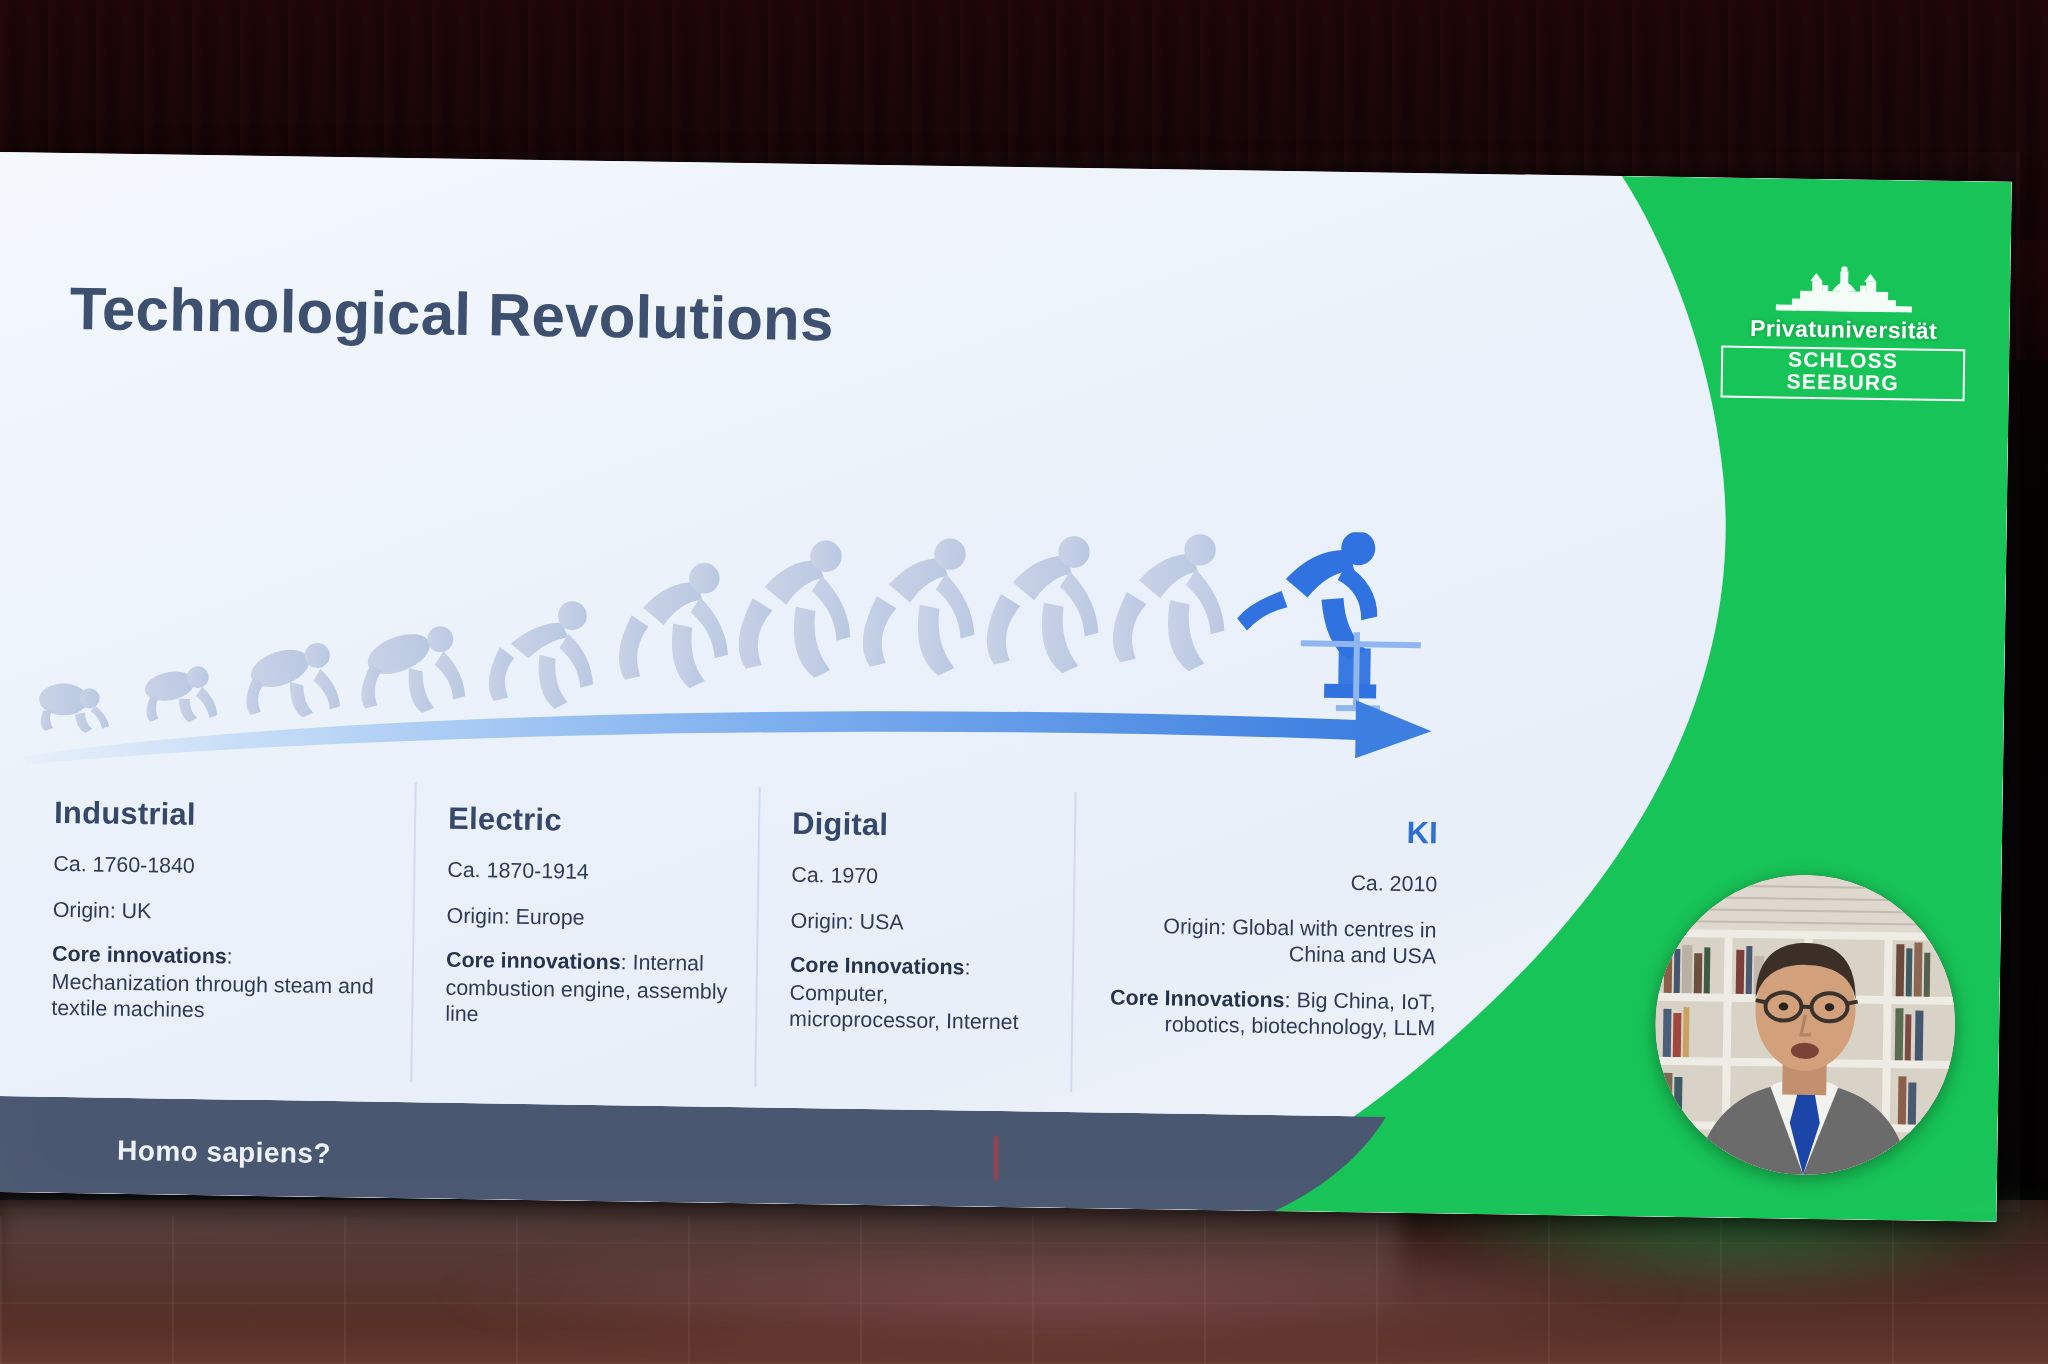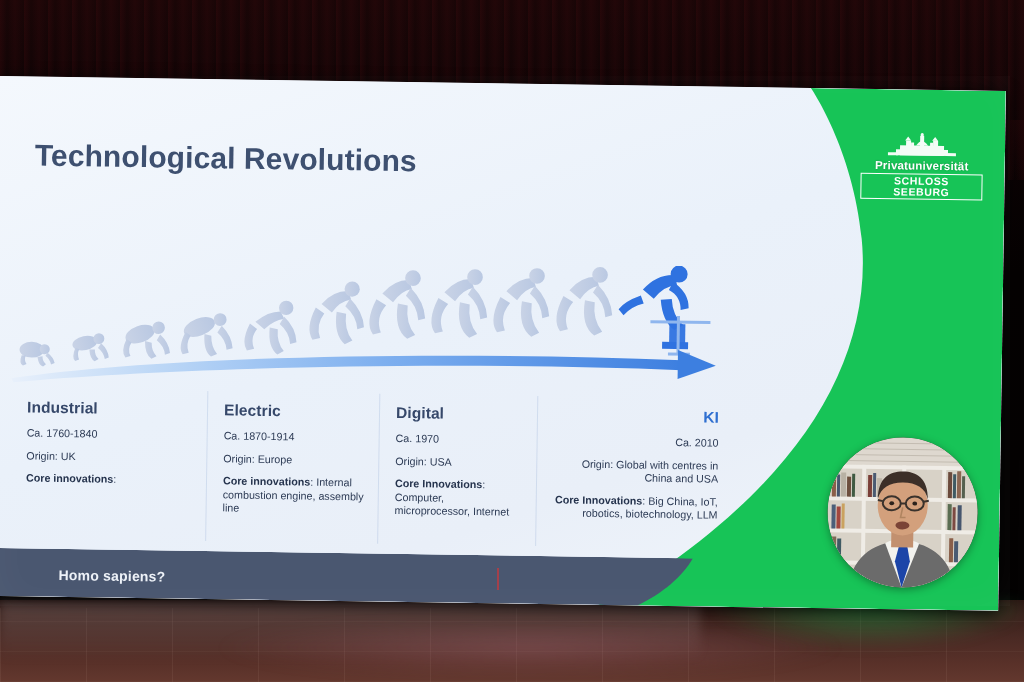--- a/index.html
+++ b/index.html
@@ -268,21 +268,21 @@
           <path d="M668,2 L706,17 L668,31 Z" fill="#3d7fe0"></path>
         </svg>
       </div>
 
       <div class="columns">
 
         <div class="col col-1">
           <h3>Industrial</h3>
           <p>Ca. 1760-1840</p>
           <p>Origin: UK</p>
-          <p class="last"><b>Core innovations</b>:<br></p>
+          <p class="last"><b>Core innovations</b>:<br><span>Mechanization through steam and textile machines</span></p>
         </div>
 
         <div class="col col-2">
           <h3>Electric</h3>
           <p>Ca. 1870-1914</p>
           <p>Origin: Europe</p>
           <p class="last"><b>Core innovations</b>: <span>Internal combustion engine, assembly line</span></p>
         </div>
 
         <div class="col col-3">

